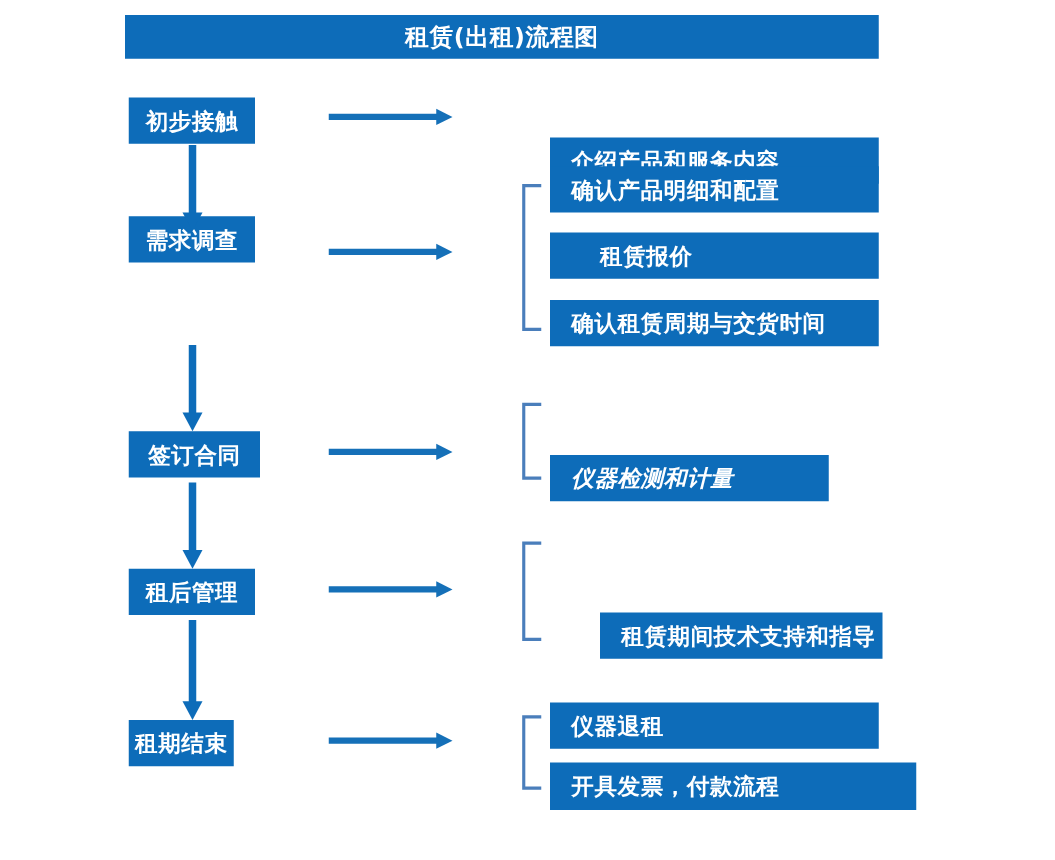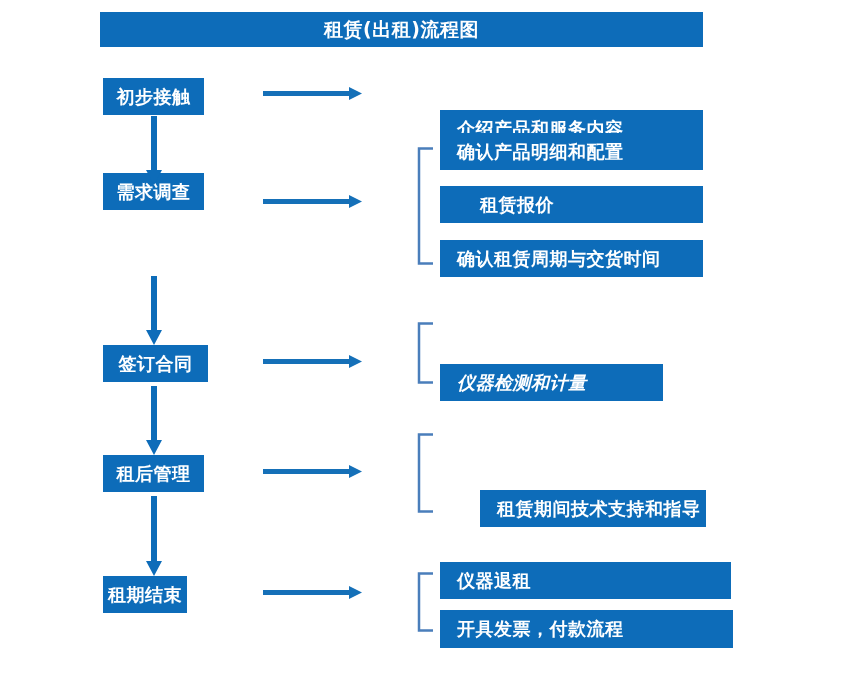--- a/index.html
+++ b/index.html
@@ -167,17 +167,17 @@
   <div class="box detail-box" style="left:440px; top:186px; width:263px; height:37px;padding-left:40px;">租赁报价</div>
 
   <div class="box detail-box" style="left:440px; top:240px; width:263px; height:37px;">确认租赁周期与交货时间</div>
 
 
   <div class="box detail-box" style="left:440px; top:364px; width:223px; height:37px;font-style:italic;">仪器检测和计量</div>
 
 
   <div class="box detail-box" style="left:440px; top:490px; width:226px; height:37px;margin-left:40px;">租赁期间技术支持和指导</div>
 
-  <div class="box detail-box" style="left:440px; top:562px; width:291px; height:37px;">仪器退租</div>
+  <div class="box detail-box" style="left:440px; top:562px; width:263px; height:37px;">仪器退租</div>
 
   <div class="box detail-box" style="left:440px; top:610px; width:293px; height:38px;">开具发票，付款流程</div>
 
 </div>
 
 </body></html>

